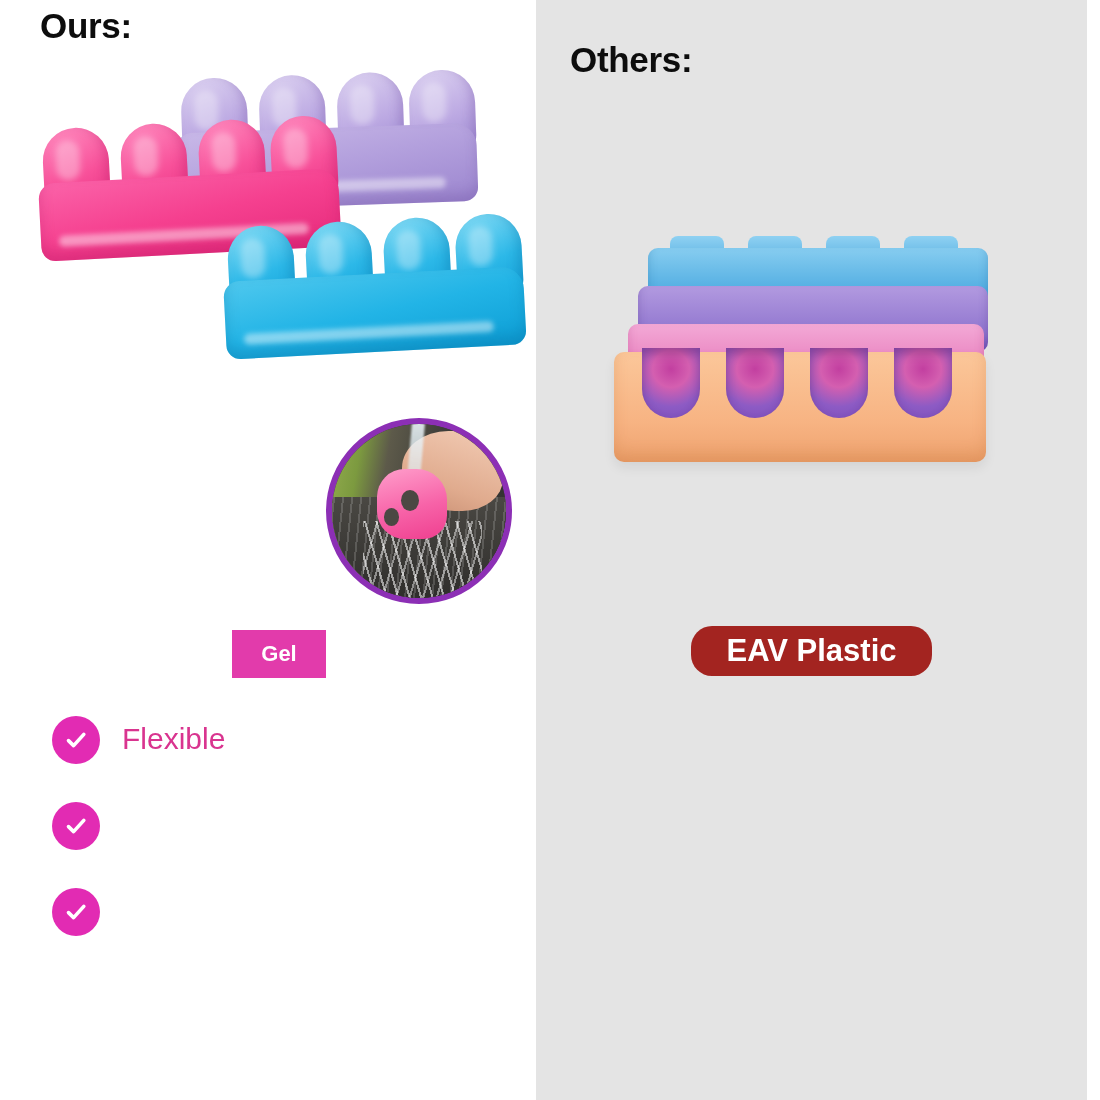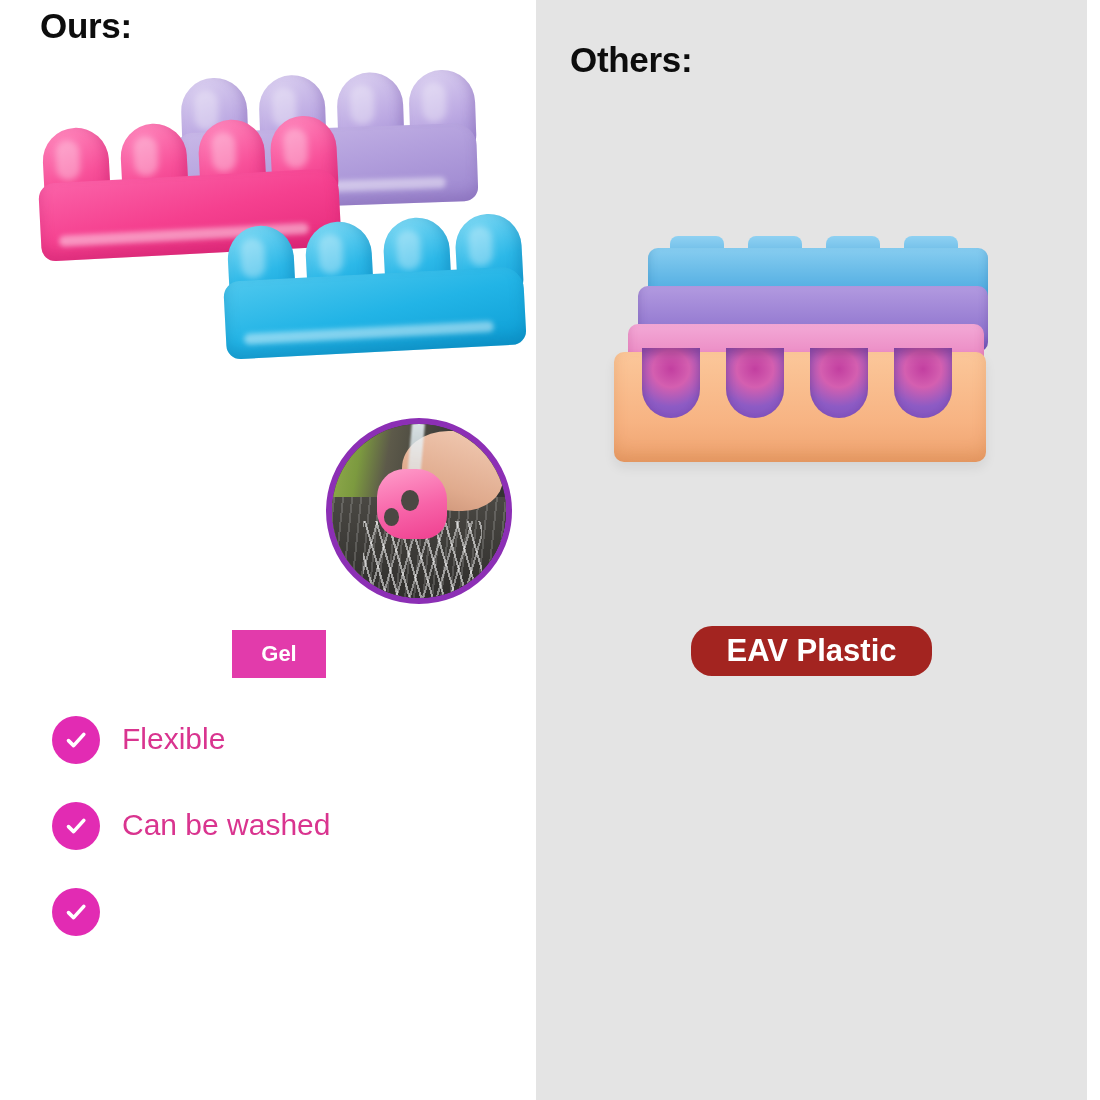--- a/index.html
+++ b/index.html
@@ -393,21 +393,20 @@
         </span>
         <span class="feature-text">Flexible</span>
       </div>
 
       <div class="feature-row">
         <span class="feature-icon icon-check">
           <svg width="28" height="28" viewBox="0 0 28 28" aria-hidden="true">
             <path d="M6.5 14.6 L11.6 19.6 L21.8 8.4" fill="none" stroke="#ffffff" stroke-width="3.6" stroke-linecap="round" stroke-linejoin="round"></path>
           </svg>
         </span>
-        <span class="feature-text">Can be washed</span>
       </div>
 
       <div class="feature-row">
         <span class="feature-icon icon-check">
           <svg width="28" height="28" viewBox="0 0 28 28" aria-hidden="true">
             <path d="M6.5 14.6 L11.6 19.6 L21.8 8.4" fill="none" stroke="#ffffff" stroke-width="3.6" stroke-linecap="round" stroke-linejoin="round"></path>
           </svg>
         </span>
       </div>
 

